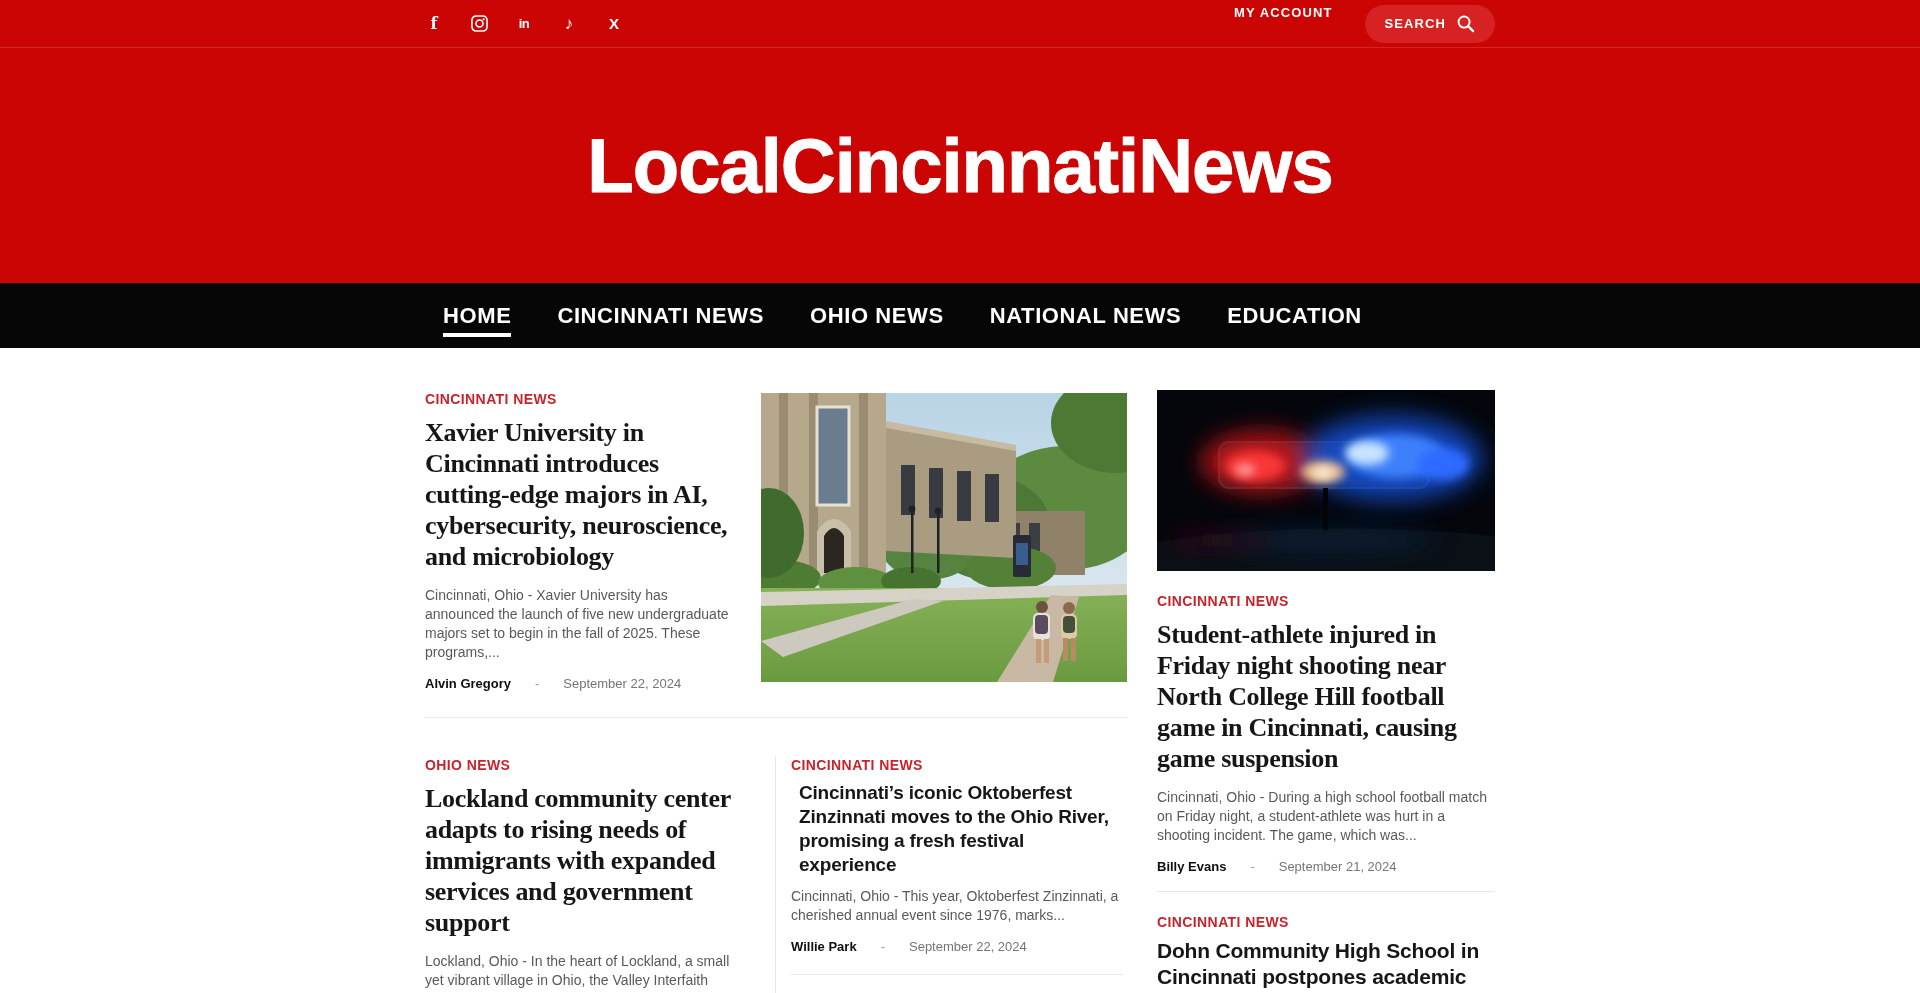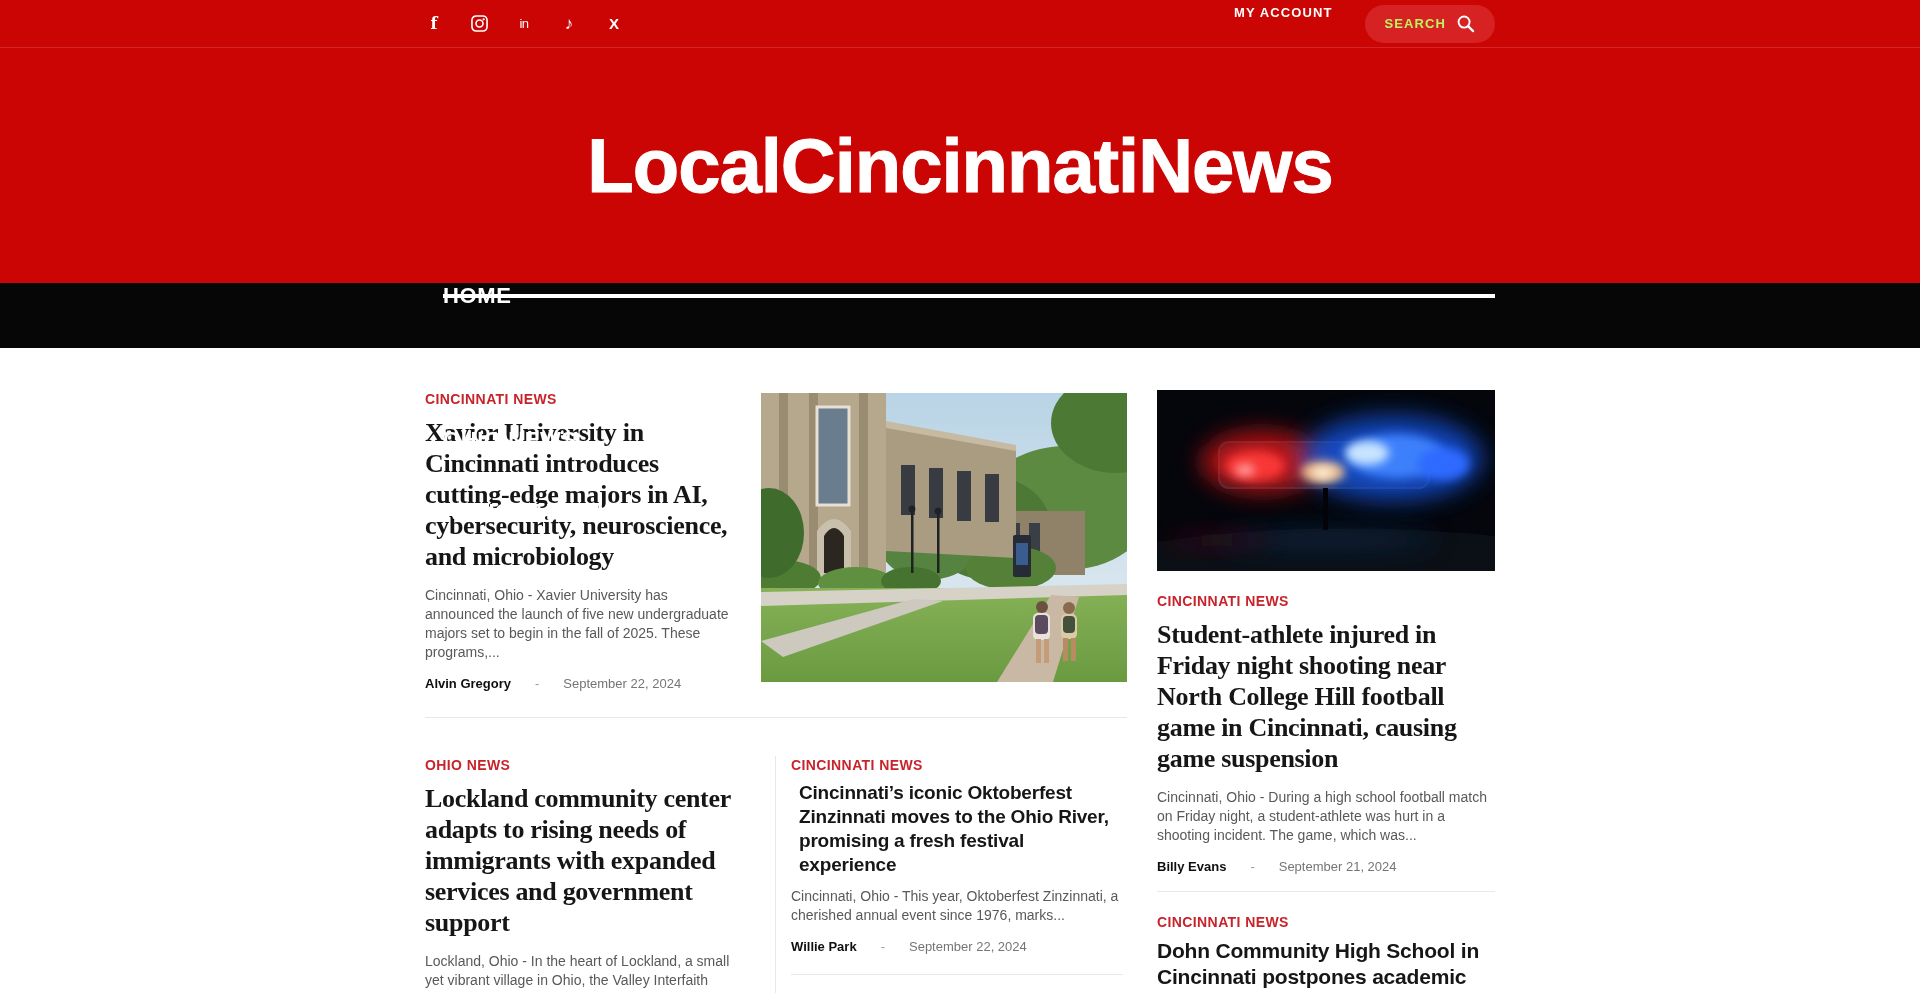--- a/index.html
+++ b/index.html
@@ -9,35 +9,35 @@
   .container { width:1070px; margin:0 auto; }
 
   
   .masthead-wrap { background:#cb0404; }
   .topbar { height:48px; border-bottom:1px solid rgba(255,255,255,0.14); }
   .topbar-inner { height:100%; display:flex; align-items:center; justify-content:space-between; }
   .social { display:flex; align-items:center; gap:27px; }
   .sicon { color:#fff; display:inline-flex; align-items:center; justify-content:center;
     width:18px; height:18px; cursor:pointer; }
   .sicon.fb { font-family:"DejaVu Serif",serif; font-weight:bold; font-size:16px; }
-  .sicon.li { font-weight:normal; font-size:13px; letter-spacing:-0.5px; }
+  .sicon.li { font-weight:bold; font-size:13px; letter-spacing:-0.5px; }
   .sicon.tt { font-size:17px; font-weight:bold; }
   .sicon.xx { font-weight:bold; font-size:15px; }
   .topbar-right { display:flex; align-items:flex-start; gap:32px; }
   .my-account { color:#fff; font-size:13px; font-weight:bold; letter-spacing:1.1px; cursor:pointer; }
   .search-btn { display:flex; align-items:center; gap:10px; background:#d62222; border:none;
-    color:#bef264; height:38px; padding:0 20px; border-radius:19px; font-size:13px; font-weight:bold;
+    color:#ffffff; height:38px; padding:0 20px; border-radius:19px; font-size:13px; font-weight:bold;
     letter-spacing:1.1px; cursor:pointer; font-family:inherit; }
   .masthead { height:235px; display:flex; align-items:center; justify-content:center; }
   .site-title { color:#fff; font-size:76px; font-weight:700; letter-spacing:-1px;
     -webkit-text-stroke:1px #fff; }
 
   
   .mainnav { background:#060606; height:65px; }
-  .nav-inner { height:100%; display:flex; align-items:stretch; gap:46px; padding-left:18px;flex-direction:column; }
+  .nav-inner { height:100%; display:flex; align-items:stretch; gap:46px; padding-left:18px; }
   .nav-item { color:#fff; font-size:22px; font-weight:700; letter-spacing:0.6px;
     display:flex; flex-direction:column; justify-content:center; cursor:pointer; position:relative; }
   .nav-item.active::after { content:""; position:absolute; left:0; right:0; bottom:11px;
     height:4px; background:#fff; }
 
   
   .content { display:flex; gap:30px; padding-top:42px; }
   .left-zone { width:702px; flex:none; }
   .right-col { width:338px; flex:none; }
 
@@ -108,20 +108,21 @@
       <div class="site-title">LocalCincinnatiNews</div>
     </div>
   </div>
 
   <nav class="mainnav">
     <div class="container nav-inner">
       <span class="nav-item active">HOME</span>
       <span class="nav-item">CINCINNATI NEWS</span>
       <span class="nav-item">OHIO NEWS</span>
       <span class="nav-item">NATIONAL NEWS</span>
+      <span class="nav-item">EDUCATION</span>
     </div>
   </nav>
 
   <main class="container content">
 
     <div class="left-zone">
 
       <div class="feature-row">
         <div class="feature-text">
           <span class="category">CINCINNATI NEWS</span>

